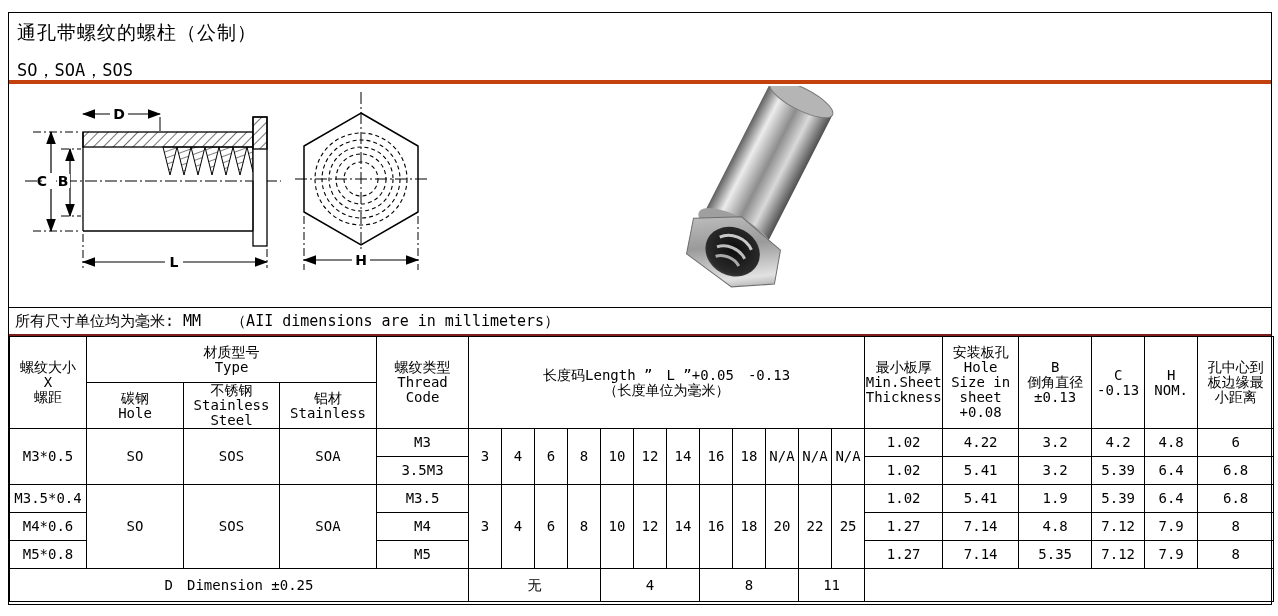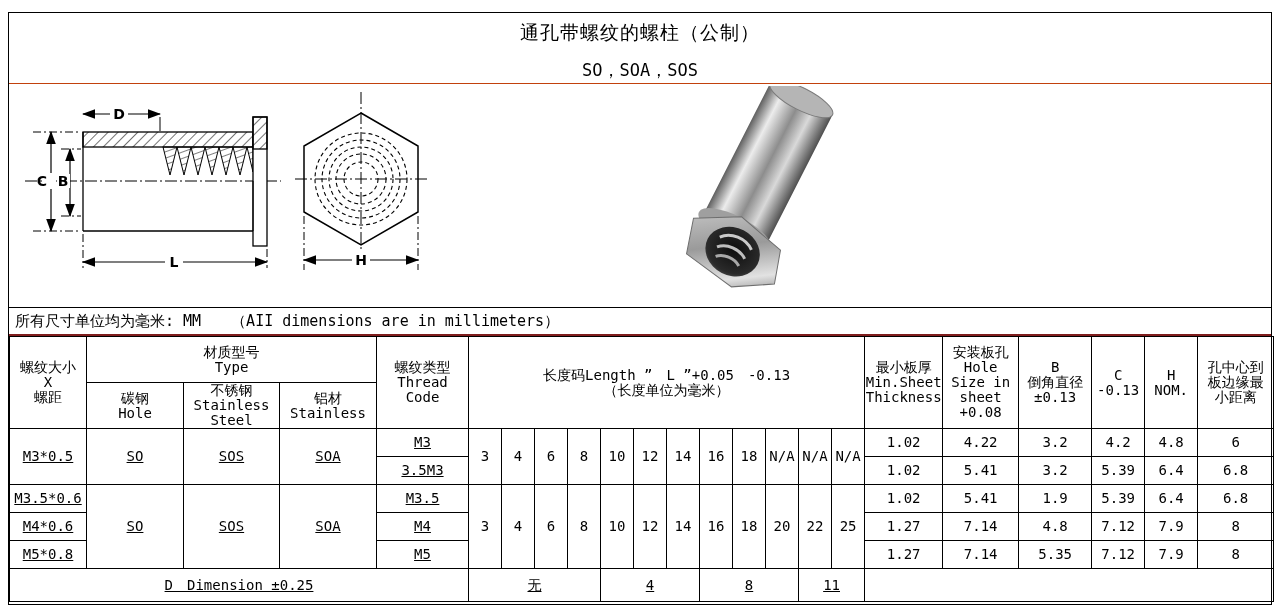--- a/index.html
+++ b/index.html
@@ -1,27 +1,27 @@
 <!DOCTYPE html>
 <html><head>
 <meta charset="utf-8">
 <style>
   html,body{margin:0;padding:0;background:#fff;}
   body{width:1278px;height:616px;position:relative;color:#000;
        font-family:"DejaVu Sans Mono","DejaVu Sans","Liberation Sans",sans-serif;}
   .page{position:absolute;left:8px;top:12px;width:1262px;height:591px;border:1px solid #000;box-sizing:content-box;}
-  .title-block{height:71px;border-bottom:1px solid #c2410c;box-sizing:border-box;padding:6px 8px 0 8px;text-align:center;}
+  .title-block{height:71px;border-bottom:4px solid #c2410c;box-sizing:border-box;padding:6px 8px 0 8px;}
   .title{font-size:19px;line-height:26px;letter-spacing:1px;}
   .subtitle{font-size:17px;line-height:26px;margin-top:12px;}
   .drawing-area{position:relative;height:224px;border-bottom:1px solid #000;box-sizing:border-box;}
   .note-row{height:28px;border-bottom:2px solid #7f1d1d;box-sizing:border-box;font-size:15px;line-height:26px;padding-left:6px;white-space:pre;}
   table.spec{border-collapse:collapse;table-layout:fixed;width:1262px;}
   table.spec td{border:1px solid #000;text-align:center;vertical-align:middle;
       font-size:14px;line-height:15px;padding:0;overflow:hidden;white-space:pre-line;}
-  td.big{font-size:15px;text-decoration:underline;}
+  td.big{font-size:15px;}
   tr.h1{height:46px;} tr.h2{height:42px;}
   tr.dr{height:28px;} tr.ft{height:33px;margin-left:39px;}
   svg text{font-family:"DejaVu Sans","Liberation Sans",sans-serif;font-weight:bold;font-size:14px;fill:#000;}
   .abs{position:absolute;}
 </style>
 </head>
 <body>
 
 <div class="page">
 
@@ -234,21 +234,21 @@
         <td class="big">3.5M3</td>
         <td>1.02</td>
         <td>5.41</td>
         <td>3.2</td>
         <td>5.39</td>
         <td>6.4</td>
         <td>6.8</td>
       </tr>
 
       <tr class="dr">
-        <td class="big">M3.5*0.6</td>
+        <td class="big">M3.5*0.4</td>
         <td class="big" rowspan="3">SO</td>
         <td class="big" rowspan="3">SOS</td>
         <td class="big" rowspan="3">SOA</td>
         <td class="big">M3.5</td>
         <td rowspan="3">3</td>
         <td rowspan="3">4</td>
         <td rowspan="3">6</td>
         <td rowspan="3">8</td>
         <td rowspan="3">10</td>
         <td rowspan="3">12</td>

